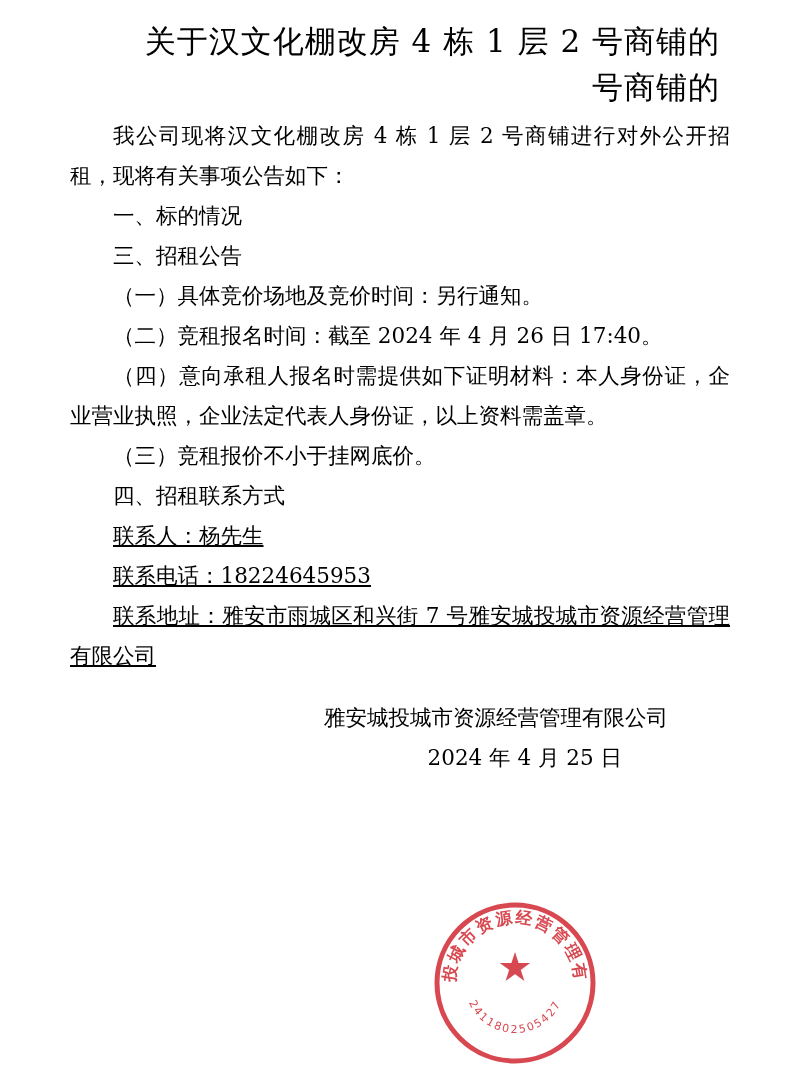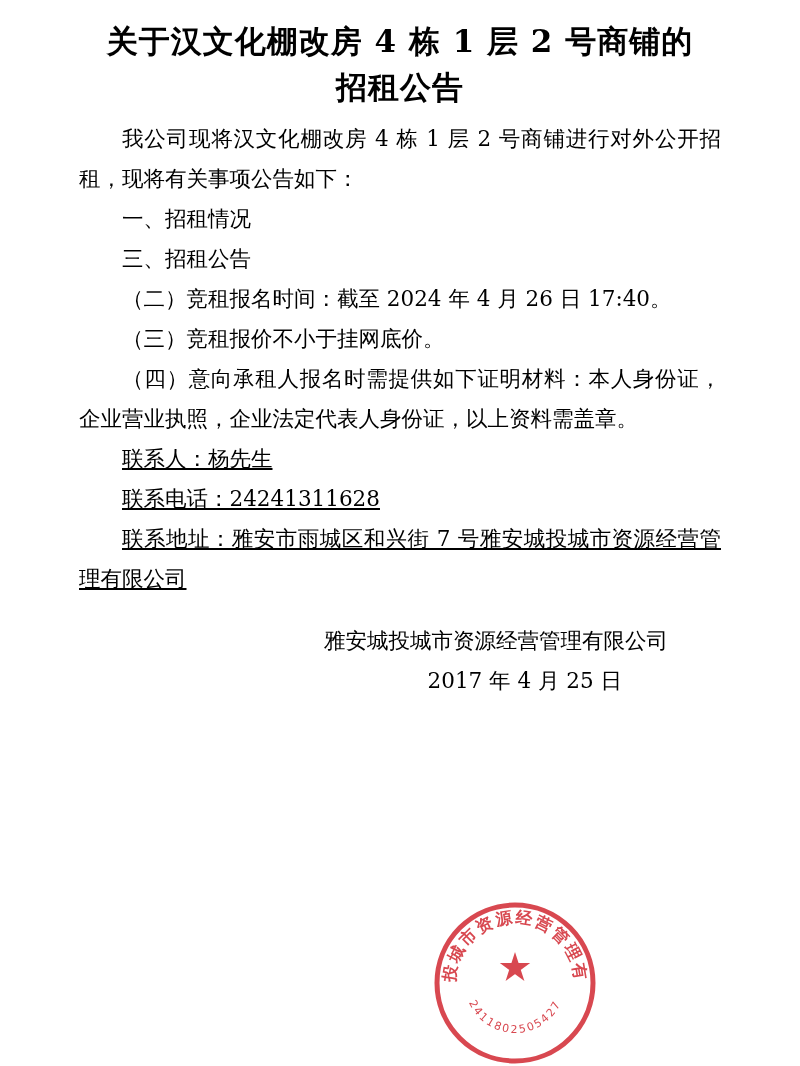--- a/index.html
+++ b/index.html
@@ -17,34 +17,34 @@
   }
   .page {
     position: relative;
     width: 800px;
     height: 1066px;
     box-sizing: border-box;
     padding: 18px 70px 0 70px;
   }
   .doc-title {
     font-family: "DejaVu Serif", "Liberation Serif", serif;
-    font-weight: bold;
+    font-weight: normal;
     font-size: 31px;
     line-height: 46px;
-    text-align: center;
+    text-align: right;
     letter-spacing: 1px;
     margin: 0 0 6px 0;
     padding: 0 10px;
   }
   .body-text {
     font-size: 21.5px;
     line-height: 40px;
     text-align: justify;
     text-justify: inter-ideograph;
-    margin: 9px;
+    margin: 0;
   }
   .para {
     text-indent: 2em;
     margin: 0;
   }
   .section-head {
     text-indent: 2em;
     margin: 0;
   }
   .contact-line {
@@ -83,44 +83,46 @@
     display: block;
   }
 </style>
 </head>
 <body>
 
 <div class="page">
 
   <h1 class="doc-title">
     <span>关于汉文化棚改房 4 栋 1 层 2 号商铺的</span><br>
-    <span>招租公告</span>
+    <span>号商铺的</span>
   </h1>
 
   <div class="body-text">
 
     <p class="para">我公司现将汉文化棚改房 4 栋 1 层 2 号商铺进行对外公开招租，现将有关事项公告如下：</p>
 
-    <p class="section-head">一、招租情况</p>
+    <p class="section-head">一、标的情况</p>
 
 
     <p class="section-head">三、招租公告</p>
+    <p class="para">（一）具体竞价场地及竞价时间：另行通知。</p>
     <p class="para">（二）竞租报名时间：截至 2024 年 4 月 26 日 17:40。</p>
+    <p class="para">（四）意向承租人报名时需提供如下证明材料：本人身份证，企业营业执照，企业法定代表人身份证，以上资料需盖章。</p>
     <p class="para">（三）竞租报价不小于挂网底价。</p>
-    <p class="para">（四）意向承租人报名时需提供如下证明材料：本人身份证，企业营业执照，企业法定代表人身份证，以上资料需盖章。</p>
 
+    <p class="section-head">四、招租联系方式</p>
     <p class="contact-line">联系人：杨先生</p>
-    <p class="contact-line">联系电话：24241311628</p>
+    <p class="contact-line">联系电话：18224645953</p>
     <p class="contact-line">联系地址：雅安市雨城区和兴街 7 号雅安城投城市资源经营管理有限公司</p>
 
   </div>
 
   <div class="sign-block">
     <div class="sign-line">雅安城投城市资源经营管理有限公司</div>
-    <div class="sign-date">2017 年 4 月 25 日</div>
+    <div class="sign-date">2024 年 4 月 25 日</div>
   </div>
 
   <div class="seal">
     <svg width="166" height="166" viewBox="0 0 166 166" xmlns="http://www.w3.org/2000/svg">
       <defs>
         <path id="sealTopArc" d="M 23,83 A 60,60 0 0 1 143,83"></path>
         <path id="sealBottomArc" d="M 33,83 A 50,50 0 0 0 133,83"></path>
       </defs>
       <circle cx="83" cy="83" r="78" fill="none" stroke="#d0202a" stroke-width="5"></circle>
       <g fill="#d0202a">

